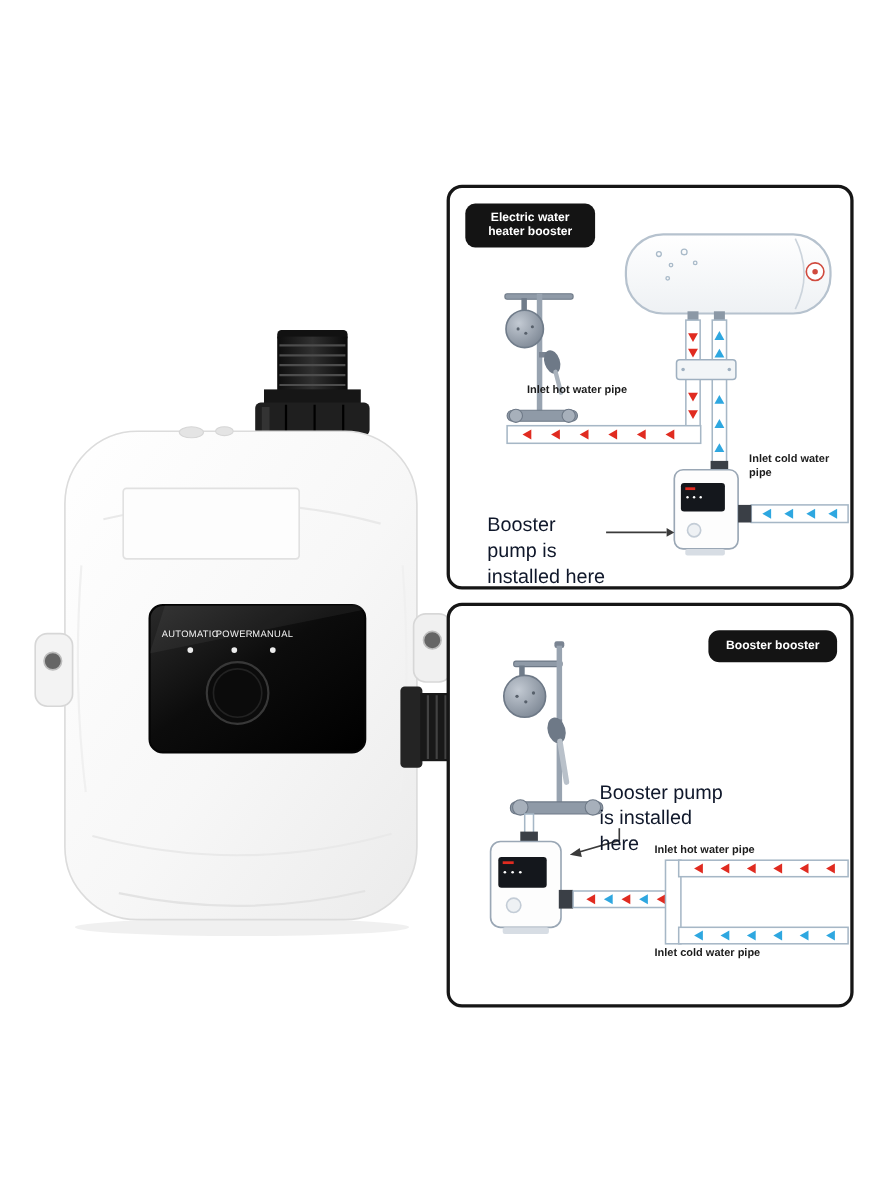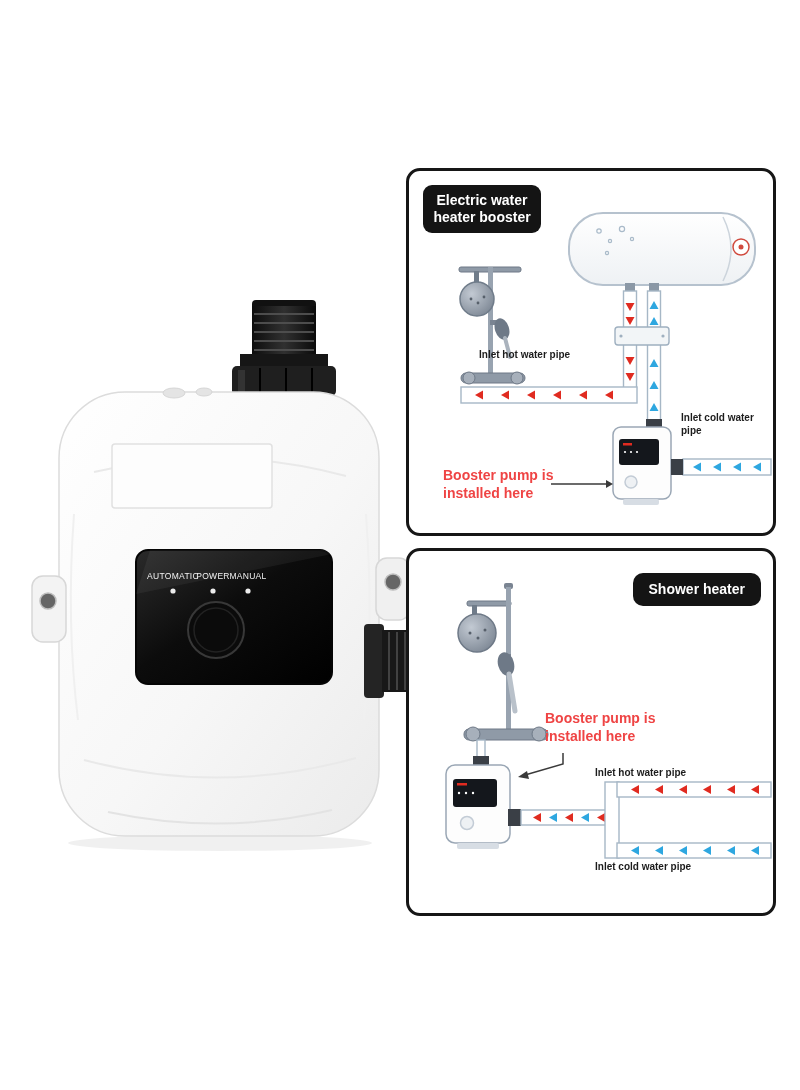--- a/index.html
+++ b/index.html
@@ -17,31 +17,31 @@
   .pump-wrap{position:absolute;left:24px;top:292px;width:400px;height:566px;}
   .diagram-panel{
     position:absolute;width:370px;height:368px;background:#fff;
     border:3px solid #161616;border-radius:14px;box-sizing:border-box;
   }
   .panel-top{left:406px;top:168px;}
   .panel-bottom{left:406px;top:548px;}
   .diagram-panel svg{position:absolute;left:0;top:0;}
   .diagram-badge{
     position:absolute;background:var(--badge);color:#fff;font-weight:700;
-    font-size:14px;line-height:1.2;text-align:center;border-radius:9px;
+    font-size:11px;line-height:1.2;text-align:center;border-radius:9px;
     padding:7px 8px;box-sizing:border-box;
   }
   .badge-heater{left:14px;top:14px;width:118px;}
   .badge-shower{right:12px;top:22px;padding:8px 16px;border-radius:10px;white-space:nowrap;}
   .pipe-label{
     position:absolute;font-size:10px;font-weight:700;color:#1c1c1c;
     line-height:1.25;
   }
   .booster-label{
-    position:absolute;font-size:14px;font-weight:700;color:#ef4444;line-height:1.3;
+    position:absolute;font-size:18px;font-weight:400;color:#0f172a;line-height:1.3;
   }
   .pipe{fill:#ffffff;stroke:#a6b7c6;stroke-width:1.4;}
   .metal{fill:#8f9aa7;stroke:#6e7987;stroke-width:1;}
   .aH{fill:var(--hot);}
   .aC{fill:var(--cold);}
 </style>
 </head>
 <body>
 
 <div class="canvas">
@@ -319,19 +319,19 @@
         <use href="#aLb" x="318" y="299.5" class="aC"></use>
         <use href="#aLb" x="342" y="299.5" class="aC"></use>
       </g>
 
       <g>
         <polyline points="154,202 154,213 116,224" fill="none" stroke="#3a3a3a" stroke-width="1.5"></polyline>
         <polygon points="118,220 109,226 120,228" fill="#3a3a3a"></polygon>
       </g>
     </svg>
 
-    <div class="diagram-badge badge-shower">Shower heater</div>
+    <div class="diagram-badge badge-shower">Booster booster</div>
     <div class="booster-label" style="left:136px;top:158px;width:125px;">Booster pump is installed here</div>
     <div class="pipe-label" style="left:186px;top:216px;width:120px;">Inlet hot water pipe</div>
     <div class="pipe-label" style="left:186px;top:310px;width:120px;">Inlet cold water pipe</div>
   </div>
 
 </div>
 
 </body></html>

